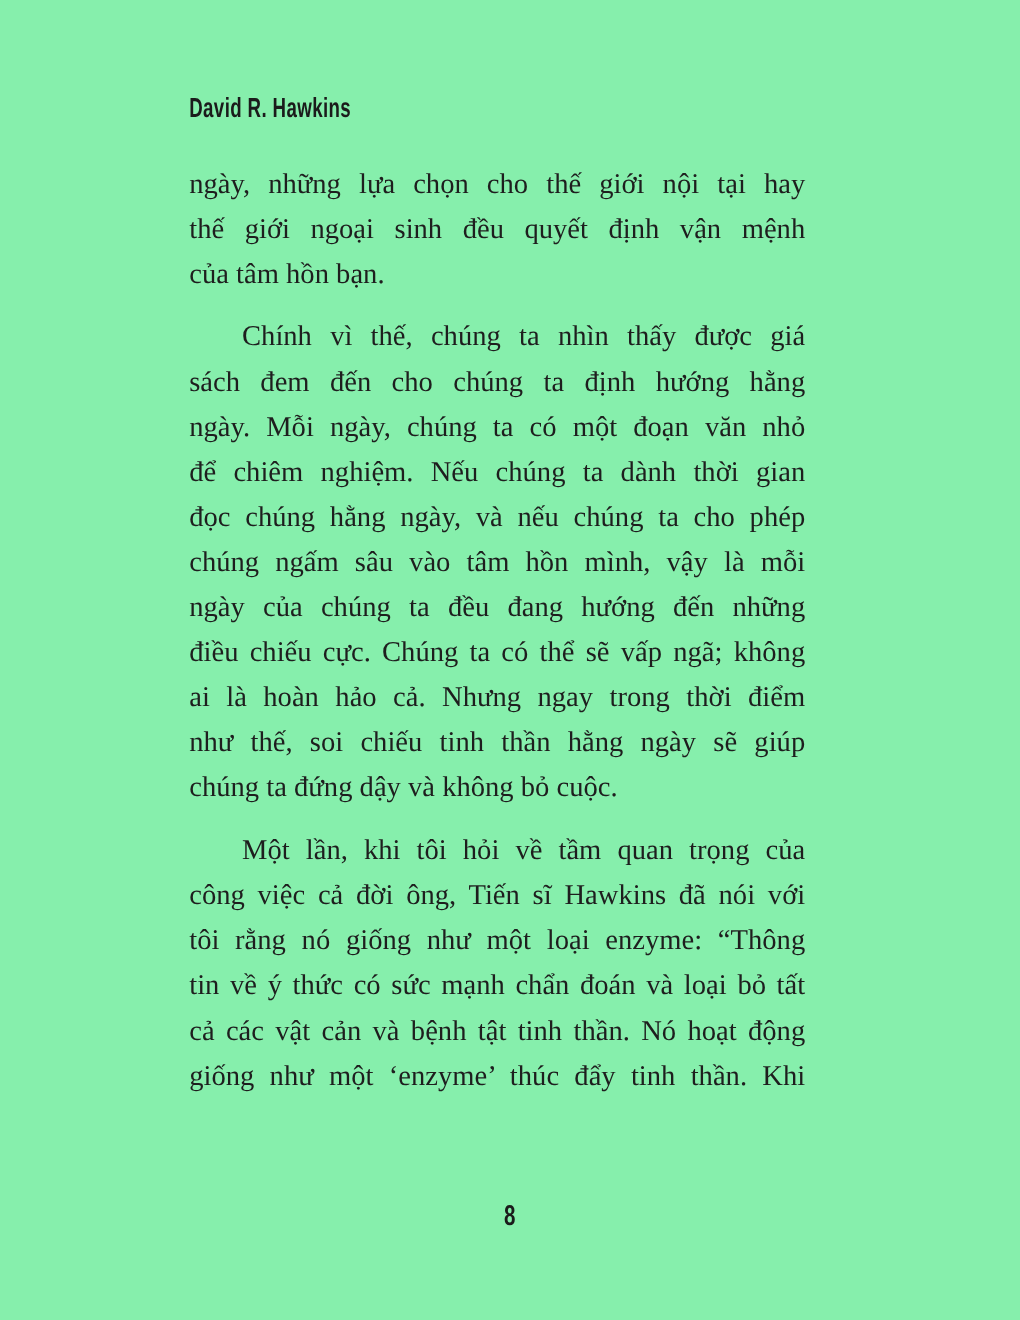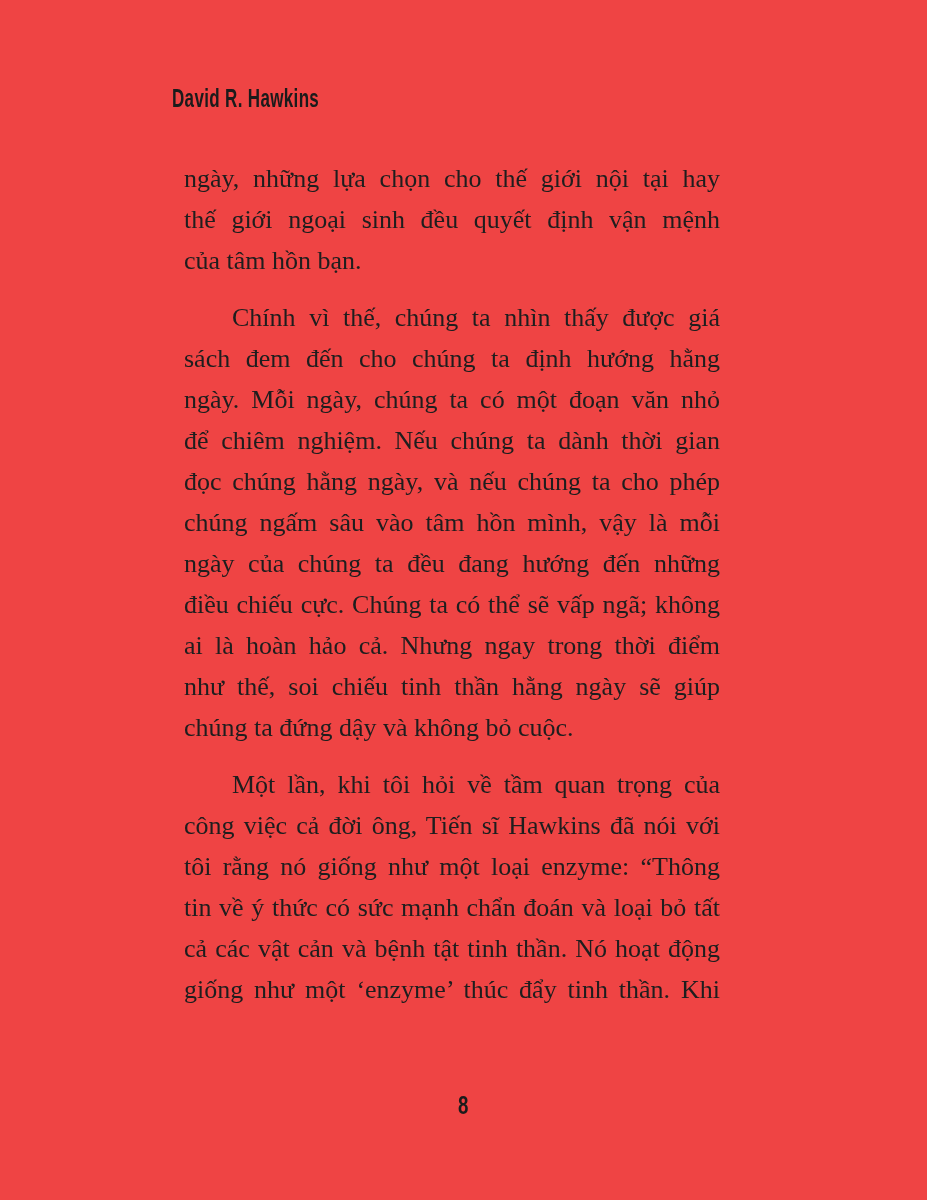--- a/index.html
+++ b/index.html
@@ -1,20 +1,20 @@
 <!DOCTYPE html>
 <html><head>
 <meta charset="utf-8">
 <style>
   html, body { margin: 0; padding: 0; background: #ffffff; }
   .page {
     position: relative;
     width: 927px;
     height: 1200px;
-    background: #ef4444;
+    background: #86efac;
     overflow: hidden;
     font-family: "Liberation Serif", "DejaVu Serif", serif;
     color: #1e1e1e;
   }
   .running-header {
     position: absolute;
     left: 172px;
     top: 84px;
     white-space: nowrap;
   }
@@ -29,21 +29,21 @@
     letter-spacing: 0.5px;
   }
   .body-text {
     position: absolute;
     left: 172px;
     top: 146px;
     width: 560px;
     font-size: 26px;
     line-height: 41px;
   }
-  .para { margin: 12px; padding: 0; font-family: Liberation Serif, serif; }
+  .para { margin: 0; padding: 0; font-family: Liberation Serif, serif; }
   .para + .para { margin-top: 16px; }
   .line {
     display: block;
     text-align: justify;
     text-align-last: justify;
     white-space: normal;
   }
   .line.last { text-align-last: left; }
   .line.first-indent { text-indent: 48px; }
   .folio {

